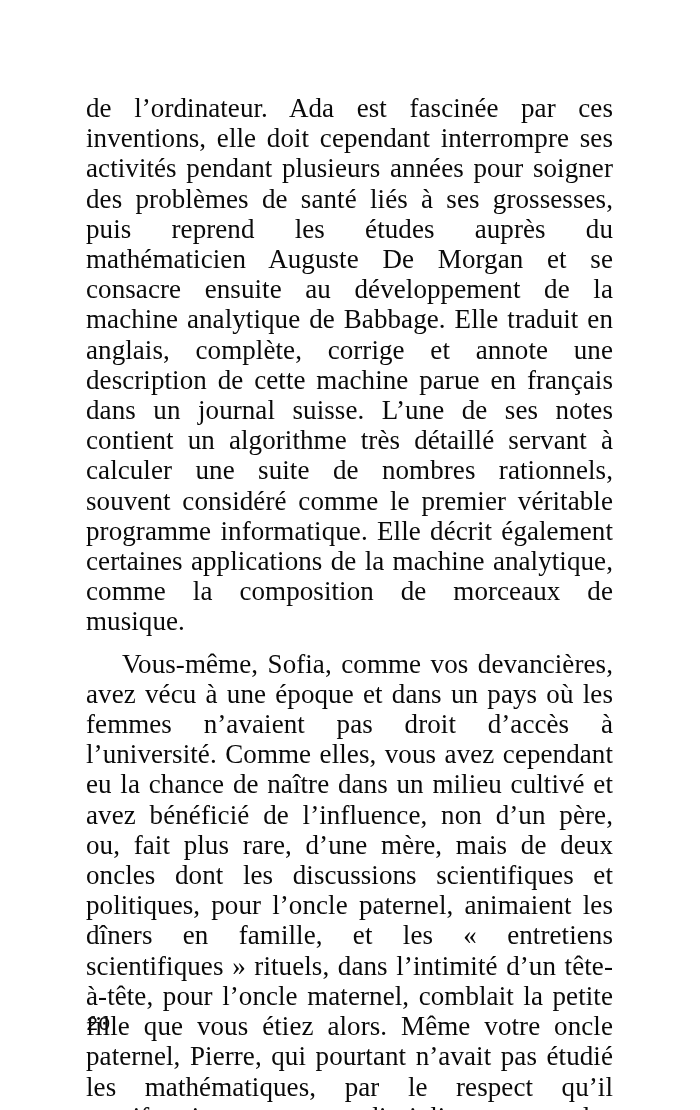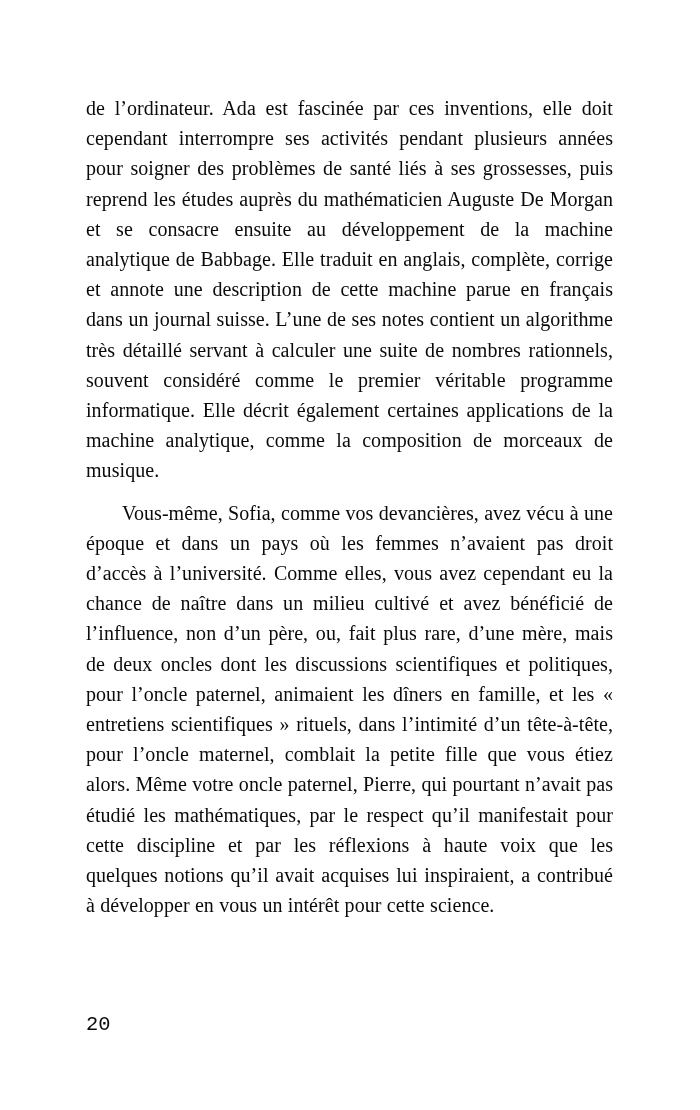--- a/index.html
+++ b/index.html
@@ -18,21 +18,21 @@
     box-sizing: border-box;
   }
   .text-column {
     position: absolute;
     left: 86px;
     top: 93px;
     width: 527px;
   }
   .para {
     font-family: "Liberation Serif", "DejaVu Serif", serif;
-    font-size: 20px;
+    font-size: 27px;
     line-height: 30.2px;
     color: #0a0a0a;
     text-align: justify;
     text-justify: inter-word;
     margin: 0;
     hyphens: none;
     -webkit-hyphens: none;
     word-spacing: 0.01em;
     letter-spacing: 0.003em;
   }

